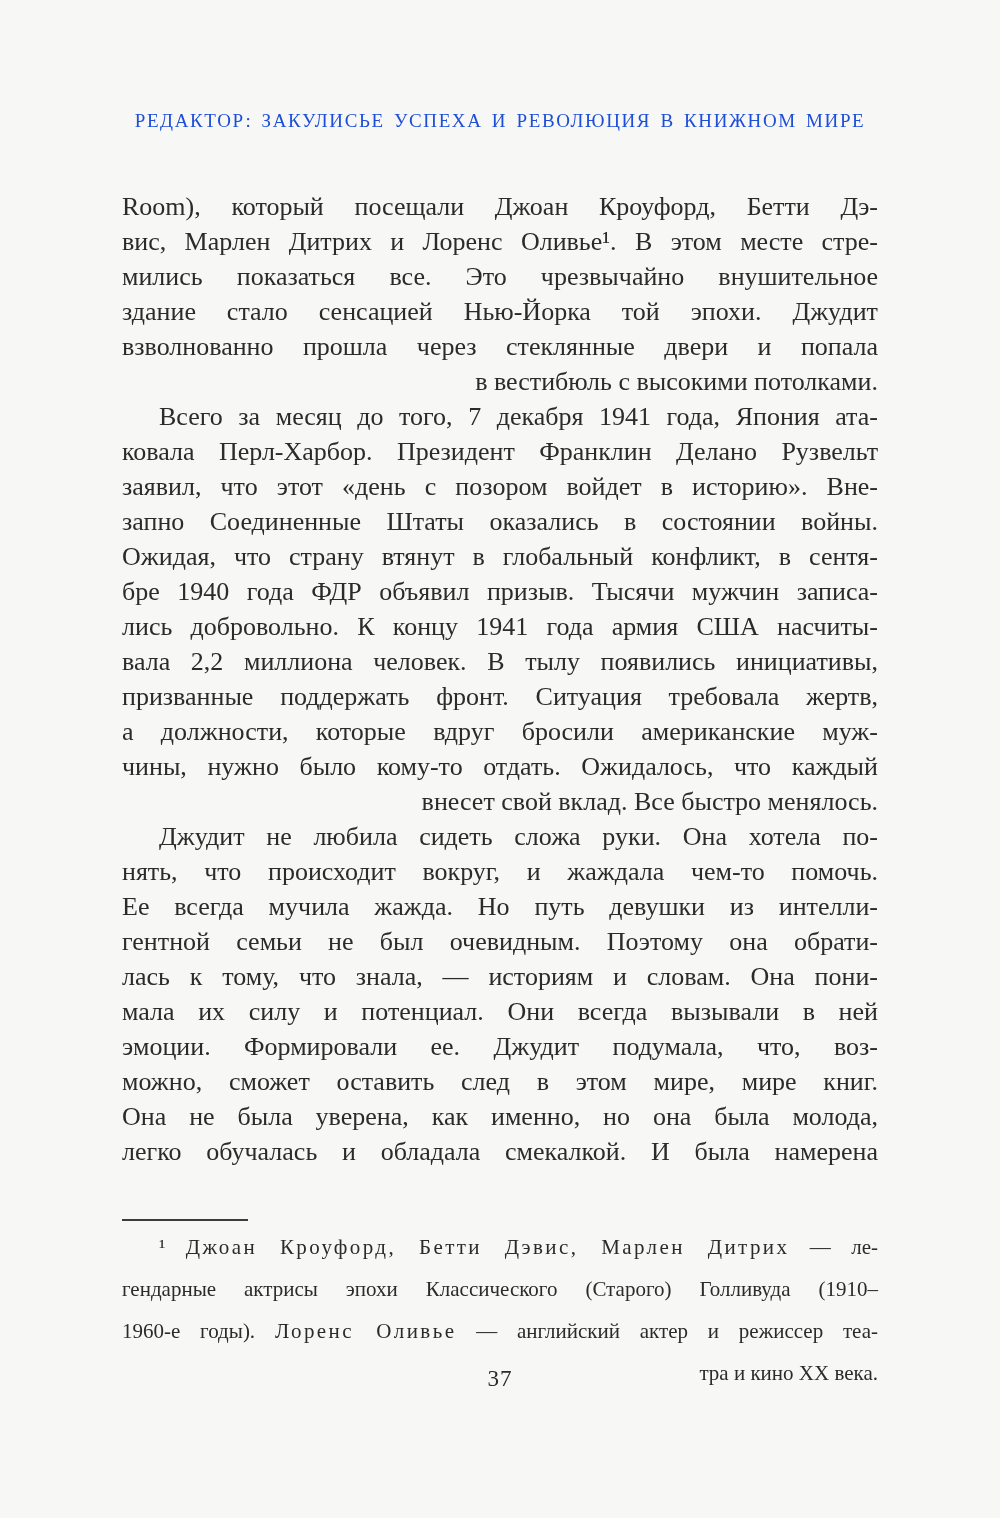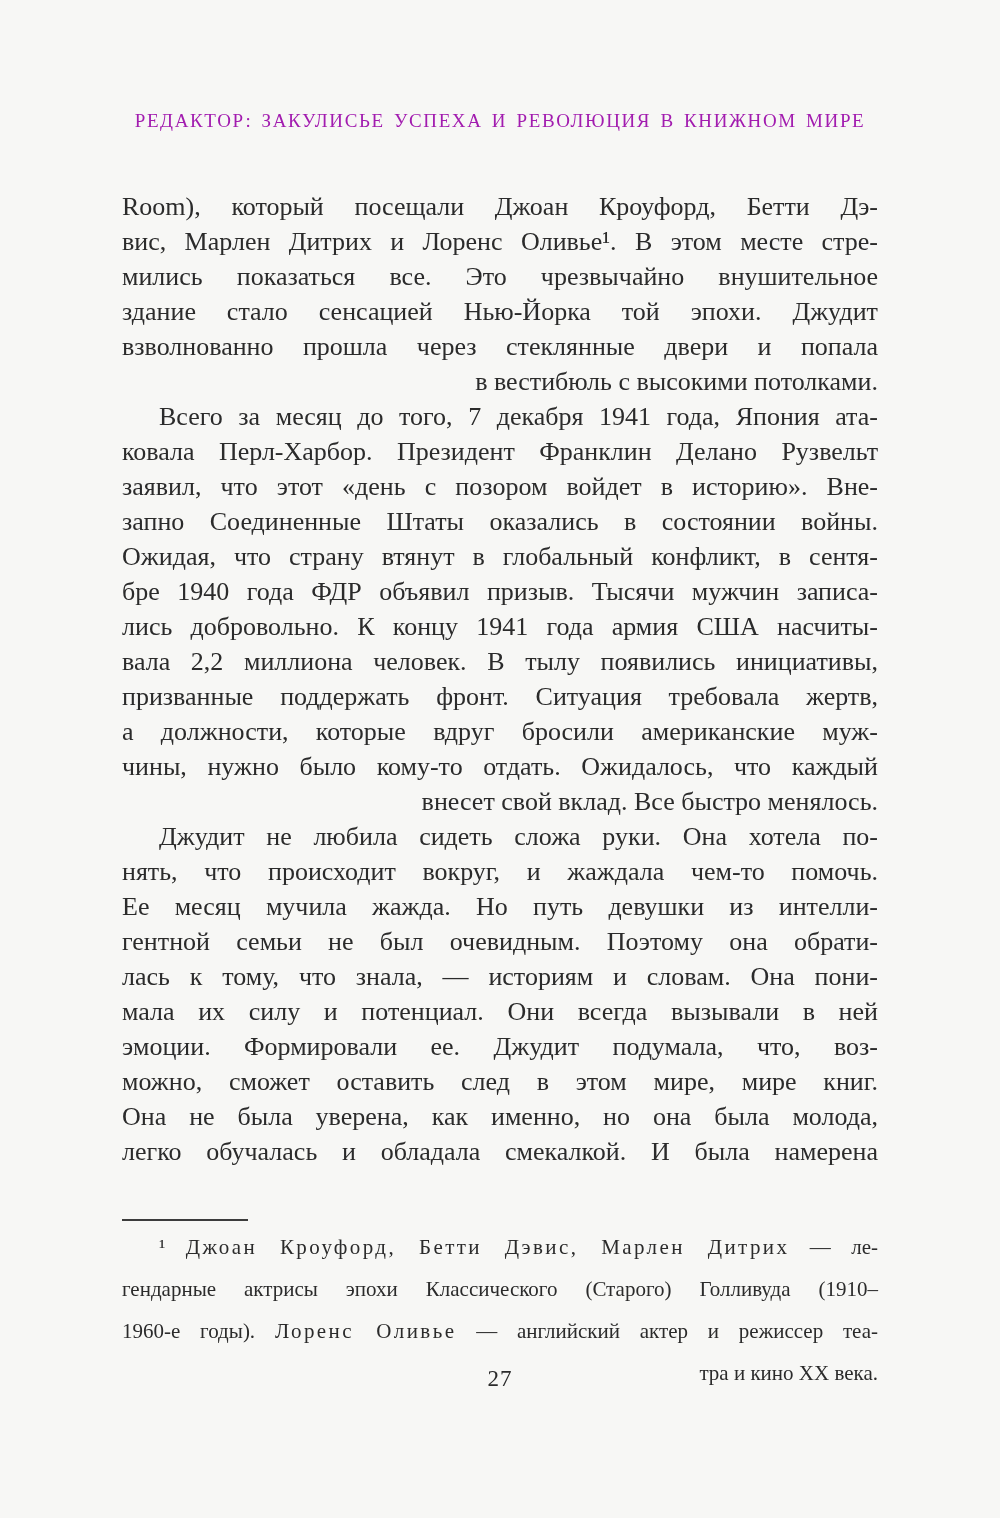--- a/index.html
+++ b/index.html
@@ -14,21 +14,21 @@
   }
   .running-header {
     position: absolute;
     top: 110px;
     left: 0;
     width: 100%;
     text-align: center;
     font-size: 19px;
     letter-spacing: 1.6px;
     word-spacing: 3px;
-    color: #a21caf;
+    color: #1d4ed8;
   }
   .body-text {
     position: absolute;
     top: 189px;
     left: 122px;
     width: 756px;
     font-size: 26px;
     line-height: 35px;
   }
   .line {
@@ -96,34 +96,34 @@
       <div class="line">Ожидая, что страну втянут в глобальный конфликт, в сентя-</div>
       <div class="line">бре 1940 года ФДР объявил призыв. Тысячи мужчин записа-</div>
       <div class="line">лись добровольно. К концу 1941 года армия США насчиты-</div>
       <div class="line">вала 2,2 миллиона человек. В тылу появились инициативы,</div>
       <div class="line">призванные поддержать фронт. Ситуация требовала жертв,</div>
       <div class="line">а должности, которые вдруг бросили американские муж-</div>
       <div class="line">чины, нужно было кому-то отдать. Ожидалось, что каждый</div>
       <div class="line last">внесет свой вклад. Все быстро менялось.</div>
       <div class="line indent">Джудит не любила сидеть сложа руки. Она хотела по-</div>
       <div class="line">нять, что происходит вокруг, и жаждала чем-то помочь.</div>
-      <div class="line">Ее месяц мучила жажда. Но путь девушки из интелли-</div>
+      <div class="line">Ее всегда мучила жажда. Но путь девушки из интелли-</div>
       <div class="line">гентной семьи не был очевидным. Поэтому она обрати-</div>
       <div class="line">лась к тому, что знала, — историям и словам. Она пони-</div>
       <div class="line">мала их силу и потенциал. Они всегда вызывали в ней</div>
       <div class="line">эмоции. Формировали ее. Джудит подумала, что, воз-</div>
       <div class="line">можно, сможет оставить след в этом мире, мире книг.</div>
       <div class="line">Она не была уверена, как именно, но она была молода,</div>
       <div class="line">легко обучалась и обладала смекалкой. И была намерена</div>
     </div>
 
   <div class="footnote">
     <div class="footnote-rule"></div>
     <div class="footnote-lines">
         <div class="fn-line indent"><span>¹ </span><span class="sp">Джоан Кроуфорд, Бетти Дэвис, Марлен Дитрих</span><span> — ле-</span></div>
         <div class="fn-line"><span>гендарные актрисы эпохи Классического (Старого) Голливуда (1910–</span></div>
         <div class="fn-line"><span>1960-е годы). </span><span class="sp">Лоренс Оливье</span><span> — английский актер и режиссер теа-</span></div>
         <div class="fn-line last"><span>тра и кино XX века.</span></div>
       </div>
   </div>
 
-  <div class="page-number">27</div>
+  <div class="page-number">37</div>
 </div>
 
 </body></html>

